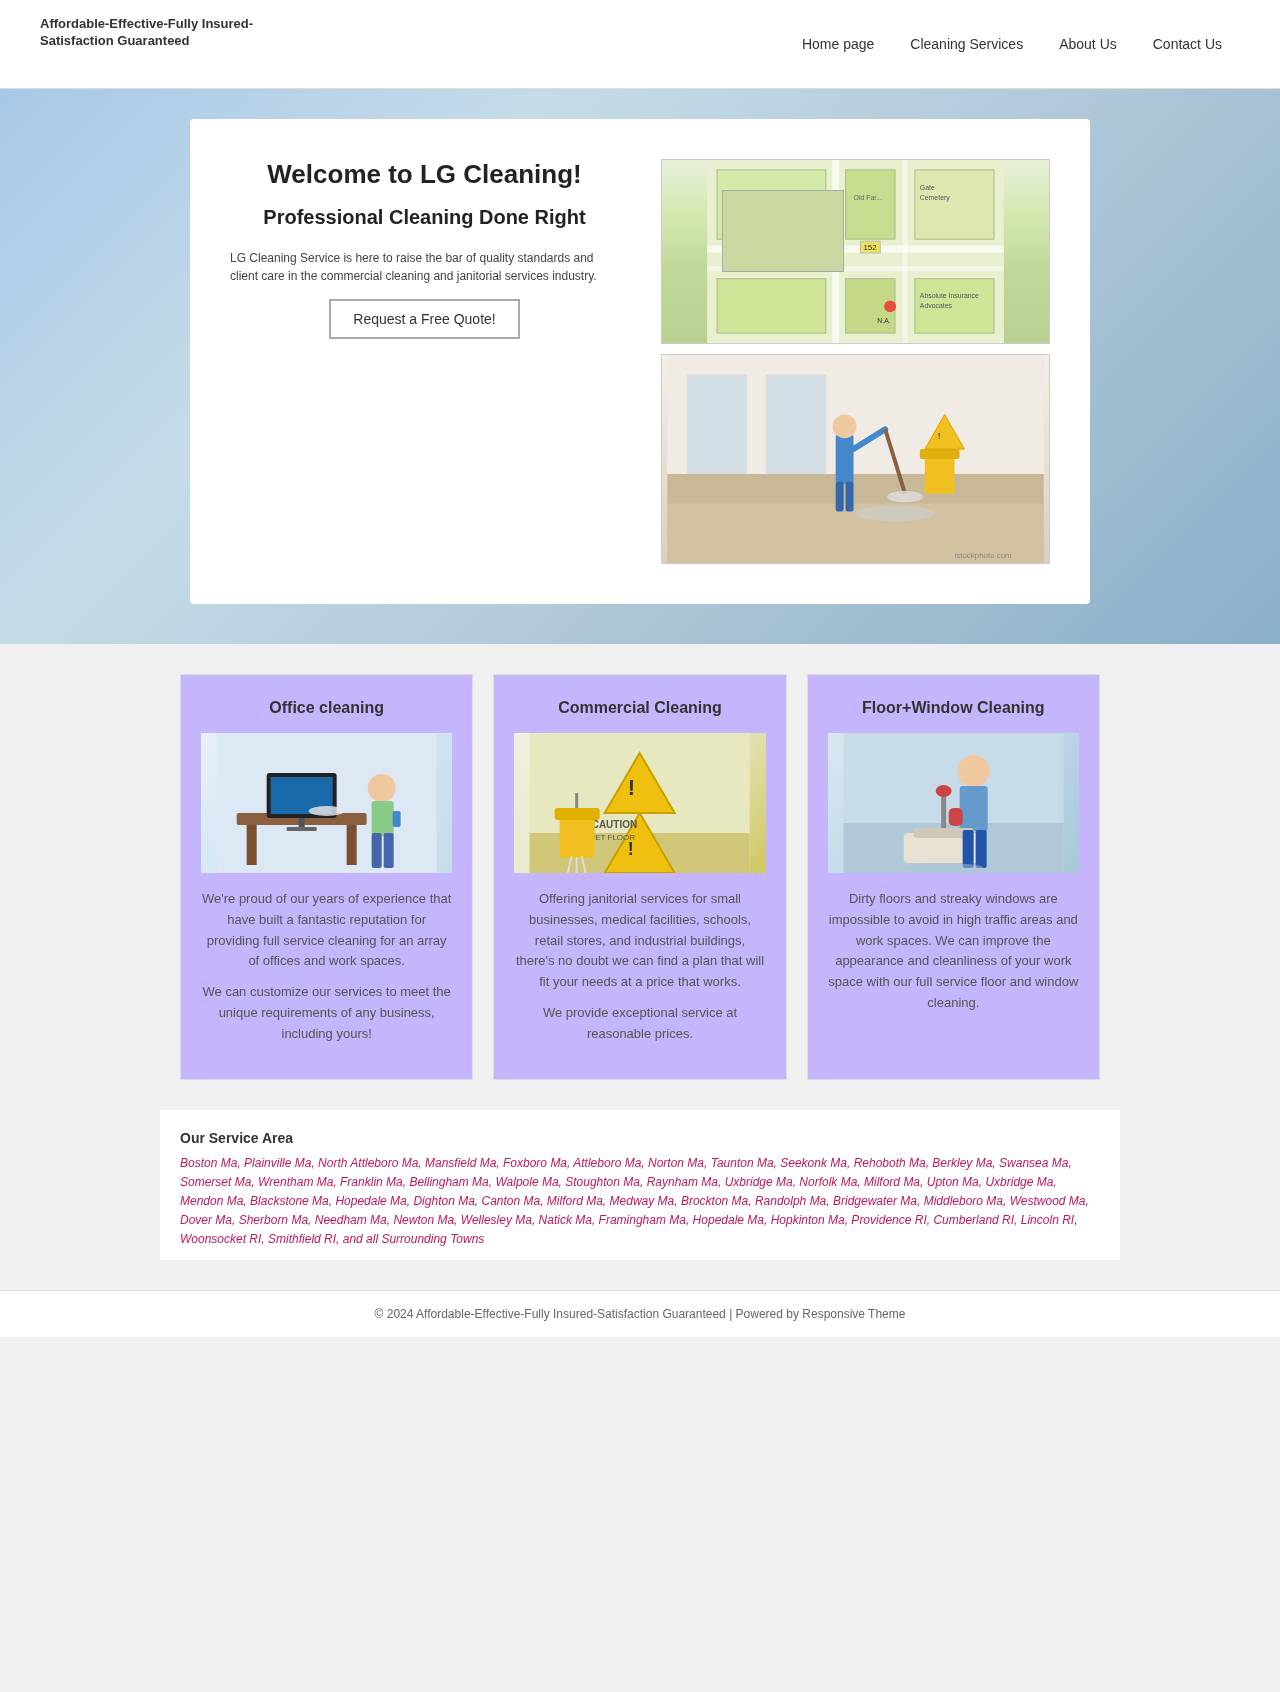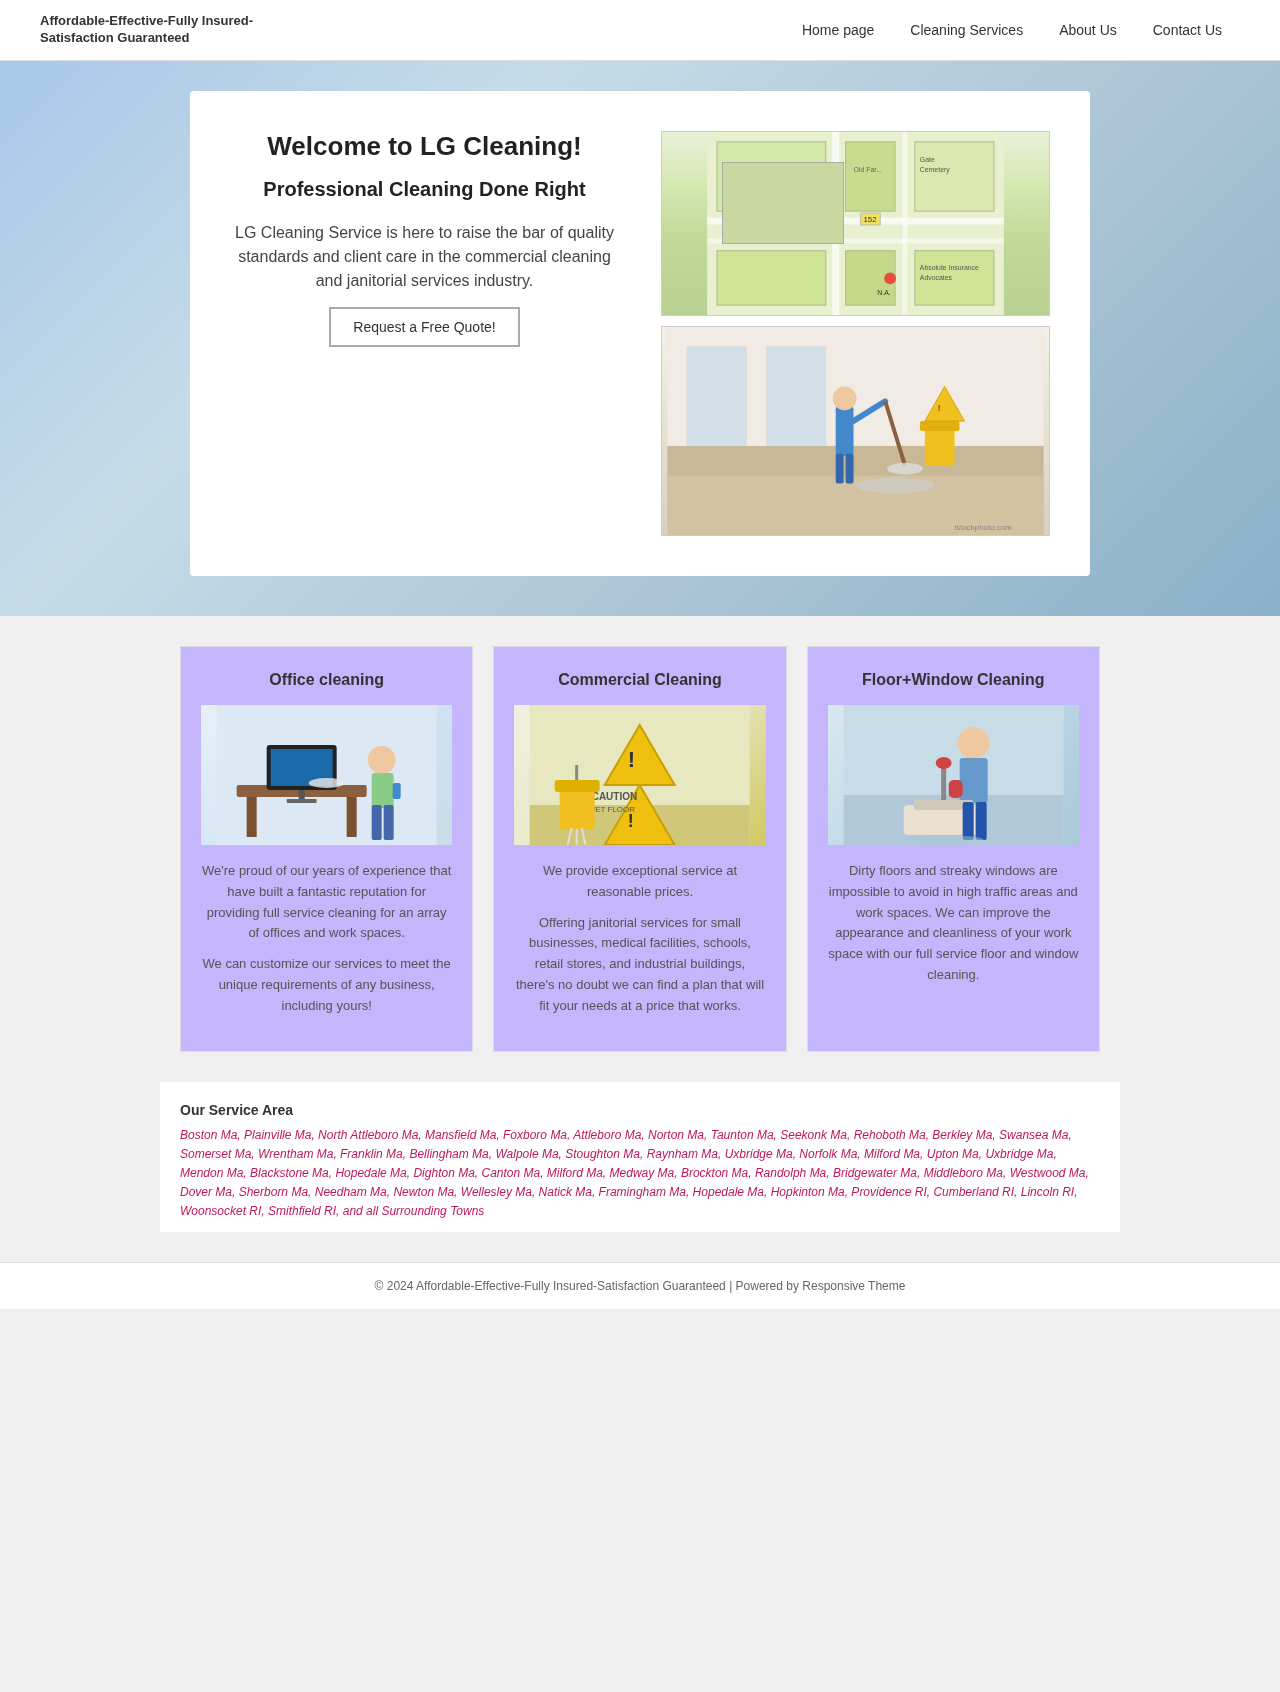--- a/index.html
+++ b/index.html
@@ -2,23 +2,22 @@
 <html><head>
   <meta charset="utf-8">
   <style>
     * { box-sizing: border-box; margin: 0; padding: 0; }
     body { font-family: Arial, sans-serif; font-size: 14px; color: #333; background: #f0f0f0; }
 
     
     header {
       background: #fff;
       border-bottom: 1px solid #ddd;
-      padding: 2px 40px;
+      padding: 16px 40px;
       display: flex;
-      align-items: center;
       justify-content: space-between;
       min-height: 60px;
       gap: 12px;
     }
     .site-title {
       font-size: 13px;
       font-weight: bold;
       color: #333;
       max-width: 220px;
       line-height: 1.3;
@@ -62,23 +61,23 @@
       text-align: center;
     }
     .hero-left h2 {
       font-size: 20px;
       font-weight: bold;
       color: #222;
       margin-bottom: 20px;
       text-align: center;
     }
     .hero-left p {
-      font-size: 16px;
+      font-size: 12px;
       color: #444;
-      text-align: center;
+      text-align: left;
       margin-bottom: 14px;
       line-height: 1.5;
     }
     .btn-quote {
       display: inline-block;
       background: #fff;
       border: 2px solid #aaa;
       color: #333;
       padding: 10px 22px;
       text-decoration: none;
@@ -360,22 +359,22 @@
 
         <rect x="30" y="80" width="35" height="45" fill="#f0c020" rx="4"></rect>
         <rect x="25" y="75" width="45" height="12" fill="#e0b000" rx="3"></rect>
         <line x1="47" y1="60" x2="47" y2="75" stroke="#888" stroke-width="3"></line>
 
         <line x1="42" y1="123" x2="38" y2="140" stroke="#ddd" stroke-width="2"></line>
         <line x1="47" y1="124" x2="47" y2="140" stroke="#ddd" stroke-width="2"></line>
         <line x1="52" y1="123" x2="56" y2="140" stroke="#ddd" stroke-width="2"></line>
       </svg>
     </div>
+    <p>Offering janitorial services for small businesses, medical facilities, schools, retail stores, and industrial buildings, there's no doubt we can find a plan that will fit your needs at a price that works.</p>
     <p>We  provide exceptional service at reasonable prices.</p>
-    <p>Offering janitorial services for small businesses, medical facilities, schools, retail stores, and industrial buildings, there's no doubt we can find a plan that will fit your needs at a price that works.</p>
   </div>
 
   <div class="service-card">
     <h3>Floor+Window Cleaning</h3>
     <div class="service-img-placeholder floor-img">
       <svg viewBox="0 0 220 140" xmlns="http://www.w3.org/2000/svg" style="width:100%;height:100%">
         <rect width="220" height="140" fill="#c8dce8"></rect>
 
         <rect x="0" y="90" width="220" height="50" fill="#b0c8d8"></rect>
 

